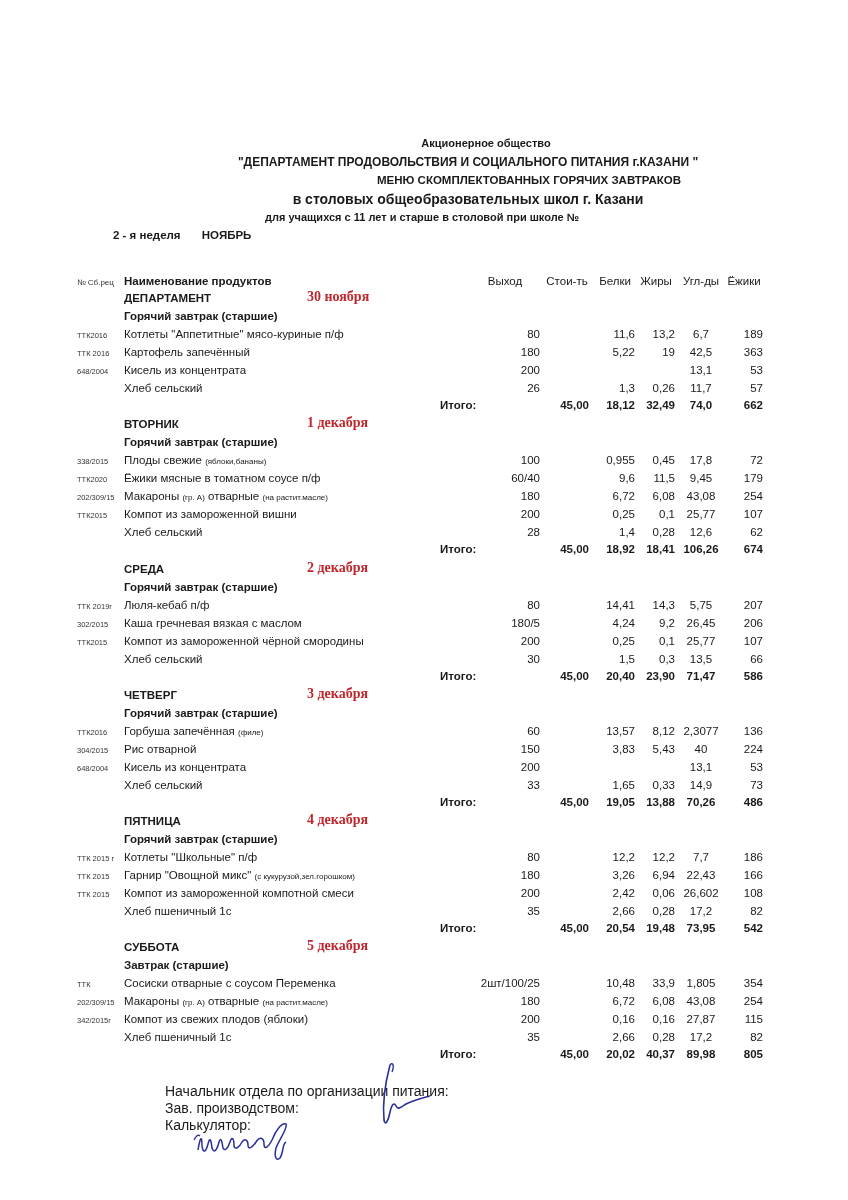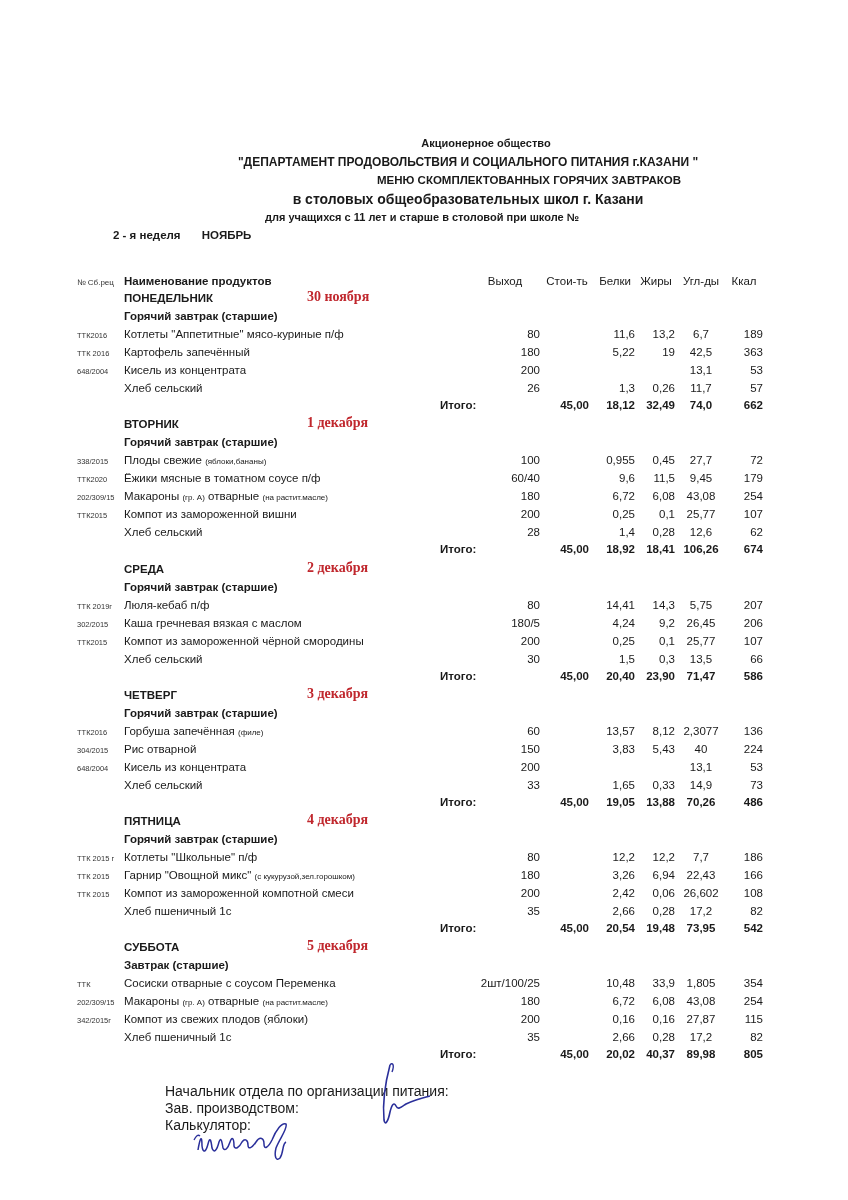--- a/index.html
+++ b/index.html
@@ -55,27 +55,27 @@
 </div>
 
 <div class="row head-row" style="top:275px;">
   <span class="code">№ Сб.рец</span>
   <span class="name" style="font-weight:bold;">Наименование продуктов</span>
   <span class="col c-out">Выход</span>
   <span class="col c-cost">Стои-ть</span>
   <span class="col c-p">Белки</span>
   <span class="col c-f">Жиры</span>
   <span class="col c-c">Угл-ды</span>
-  <span class="col c-k">Ккал</span>
+  <span class="col c-k">Ёжики</span>
 </div>
 
 <div id="menu-body">
     <div>
       <div class="row day" style="top:292px;">
-        <span class="name">ПОНЕДЕЛЬНИК</span>
+        <span class="name">ДЕПАРТАМЕНТ</span>
         <span class="date">30 ноября</span>
       </div>
       <div class="row sub" style="top:310px;">
         <span class="name">Горячий завтрак (старшие)</span>
       </div>
       <div class="row" style="top:328px;">
         <span class="code">ТТК2016</span>
         <span class="name"><span>Котлеты "Аппетитные" мясо-куриные п/ф</span><small></small></span>
         <span class="col c-out">80</span>
         <span class="col c-p">11,6</span>
@@ -126,21 +126,21 @@
       </div>
       <div class="row sub" style="top:436px;">
         <span class="name">Горячий завтрак (старшие)</span>
       </div>
       <div class="row" style="top:454px;">
         <span class="code">338/2015</span>
         <span class="name"><span>Плоды свежие </span><small> (яблоки,бананы)</small></span>
         <span class="col c-out">100</span>
         <span class="col c-p">0,955</span>
         <span class="col c-f">0,45</span>
-        <span class="col c-c">27,7</span>
+        <span class="col c-c">17,8</span>
         <span class="col c-k">72</span>
       </div>
       <div class="row" style="top:472px;">
         <span class="code">ТТК2020</span>
         <span class="name"><span>Ёжики мясные в томатном соусе п/ф</span><small></small></span>
         <span class="col c-out">60/40</span>
         <span class="col c-p">9,6</span>
         <span class="col c-f">11,5</span>
         <span class="col c-c">9,45</span>
         <span class="col c-k">179</span>

